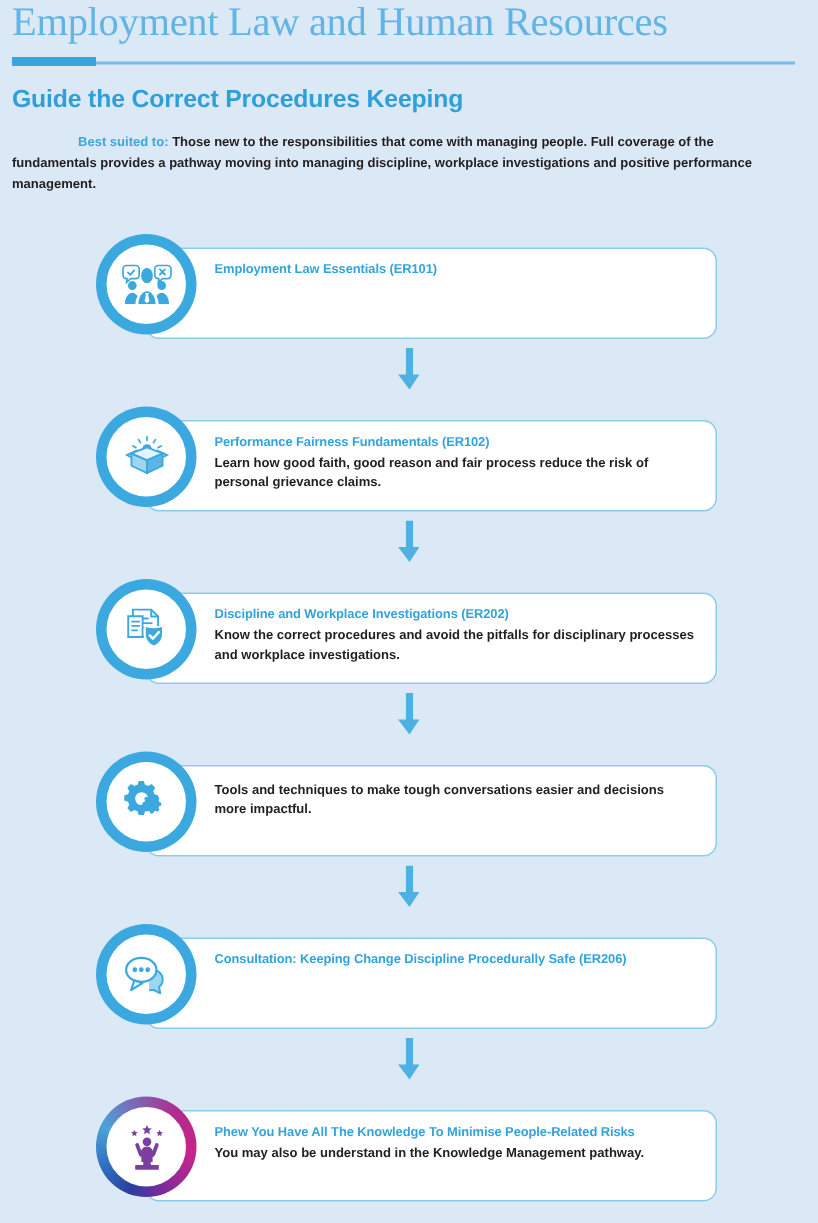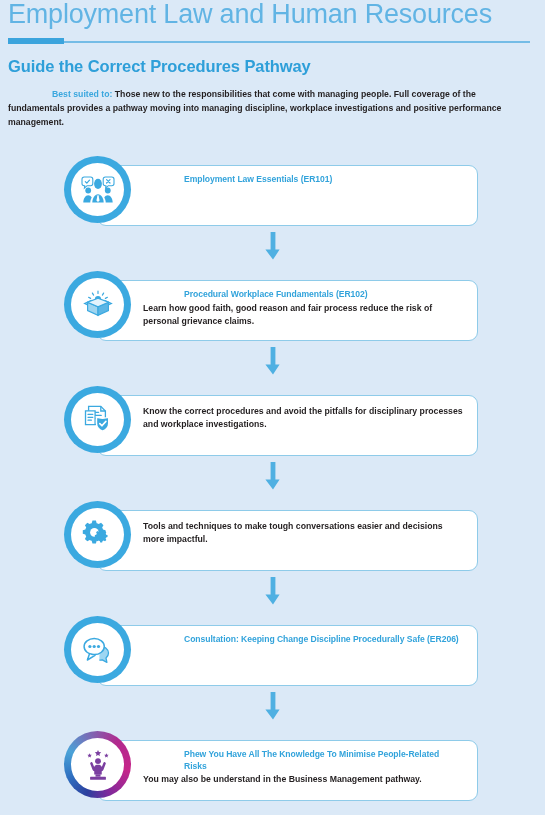--- a/index.html
+++ b/index.html
@@ -15,20 +15,21 @@
     position: relative;
   }
 
   
   .page-header {
     position: absolute;
     left: 0;
     top: 0;
     width: 545px;
     height: 50px;
+    font-family: Liberation Serif, serif;
   }
   .page-title {
     position: absolute;
     left: 8px;
     top: -1px;
     font-size: 27px;
     font-weight: 400;
     letter-spacing: -0.2px;
     color: #61b4e4;
     white-space: nowrap;
@@ -108,21 +109,20 @@
     left: 45px;
     top: 8px;
     width: 320px;
   }
   .card-title {
     font-size: 8.6px;
     font-weight: bold;
     color: #32a3db;
     line-height: 1.35;
     letter-spacing: -0.05px;
-    margin-left: 41px;
   }
   .card-desc {
     font-size: 8.7px;
     color: #231f20;
     line-height: 1.52;
     font-weight: 600;
     margin-top: 1px;
   }
   .card-desc b {
     font-weight: bold;
@@ -171,21 +171,21 @@
 </style>
 </head>
 <body>
 
 <div class="page-header">
   <div class="page-title">Employment Law and Human Resources</div>
   <div class="title-rule-thin"></div>
   <div class="title-rule-thick"></div>
 </div>
 
-<div class="section-heading">Guide the Correct Procedures Pathway</div>
+<div class="section-heading">Guide the Correct Procedures Keeping</div>
 
 <div class="best-suited">
   <span class="bs-label">Best suited to:</span>
   <span>Those new to the responsibilities that come with managing people. Full coverage of the fundamentals provides a pathway moving into managing discipline, workplace investigations and positive performance management.</span>
 </div>
 
 <div class="flow" id="flow-root">
     <div class="flow-step">
       <div class="card">
         <div class="card-text">
@@ -217,21 +217,21 @@
       </div>
       <div class="arrow">
         <svg id="icon-down-arrow-icon" width="16" height="28" viewBox="0 0 16 28" fill="#4fb0e2" xmlns="http://www.w3.org/2000/svg">
     <path d="M5.6 0h4.8v17.6h4.2L8 27.6.4 17.6h5.2z"></path>
   </svg>
       </div>
     </div>
     <div class="flow-step">
       <div class="card">
         <div class="card-text">
-          <div class="card-title">Procedural Workplace Fundamentals (ER102)</div>
+          <div class="card-title">Performance Fairness Fundamentals (ER102)</div>
           <div class="card-desc"><span>Learn how good faith, good reason and fair process reduce the risk of personal grievance claims.</span></div>
         </div>
       </div>
       <div class="icon-badge">
         <div class="inner">
           <svg id="icon-open-box-idea-icon" width="30" height="30" viewBox="0 0 30 30" fill="none" stroke="#3ba9e0" stroke-width="1.2" xmlns="http://www.w3.org/2000/svg">
 
     <path d="M15 1.2v2.3M9.4 3.1l1.2 2M20.6 3.1l-1.2 2M5.6 7.3l2 1.1M24.4 7.3l-2 1.1" stroke-linecap="round"></path>
 
     <circle cx="15" cy="9.2" r="3.1" fill="#3ba9e0" stroke="none"></circle>
@@ -247,20 +247,21 @@
       </div>
       <div class="arrow">
         <svg id="icon-down-arrow-icon" width="16" height="28" viewBox="0 0 16 28" fill="#4fb0e2" xmlns="http://www.w3.org/2000/svg">
     <path d="M5.6 0h4.8v17.6h4.2L8 27.6.4 17.6h5.2z"></path>
   </svg>
       </div>
     </div>
     <div class="flow-step">
       <div class="card">
         <div class="card-text">
+          <div class="card-title">Discipline and Workplace Investigations (ER202)</div>
           <div class="card-desc"><span>Know the correct procedures and avoid the pitfalls for disciplinary processes and workplace investigations.</span></div>
         </div>
       </div>
       <div class="icon-badge">
         <div class="inner">
           <svg id="icon-document-shield-icon" width="30" height="30" viewBox="0 0 30 30" fill="none" xmlns="http://www.w3.org/2000/svg">
 
     <path d="M5.6 1.4h12.2l4.6 4.6v13.4H5.6z" fill="#ffffff" stroke="#3ba9e0" stroke-width="1.3"></path>
     <path d="M17.8 1.4v4.6h4.6" fill="none" stroke="#3ba9e0" stroke-width="1.3"></path>
 
@@ -325,21 +326,21 @@
       <div class="arrow">
         <svg id="icon-down-arrow-icon" width="16" height="28" viewBox="0 0 16 28" fill="#4fb0e2" xmlns="http://www.w3.org/2000/svg">
     <path d="M5.6 0h4.8v17.6h4.2L8 27.6.4 17.6h5.2z"></path>
   </svg>
       </div>
     </div>
     <div class="flow-step last">
       <div class="card">
         <div class="card-text">
           <div class="card-title">Phew You Have All The Knowledge To Minimise People-Related Risks</div>
-          <div class="card-desc"><span>You may also be understand in the </span><b>Business Management pathway.</b></div>
+          <div class="card-desc"><span>You may also be understand in the </span><b>Knowledge Management pathway.</b></div>
         </div>
       </div>
       <div class="icon-badge gradient">
         <div class="inner">
           <svg id="icon-person-podium-stars-icon" width="28" height="30" viewBox="0 0 28 30" fill="#7b3fa0" xmlns="http://www.w3.org/2000/svg">
 
     <path d="M14 0l.95 2.1 2.25.25-1.7 1.55.47 2.2L14 4.95l-1.97 1.15.47-2.2-1.7-1.55 2.25-.25z"></path>
     <path d="M5.6 3.2l.66 1.45 1.56.18-1.18 1.07.33 1.53L5.6 6.65l-1.37.8.33-1.53L3.38 4.85l1.56-.18z"></path>
     <path d="M22.4 3.2l.66 1.45 1.56.18-1.18 1.07.33 1.53-1.37-.8-1.37.8.33-1.53-1.18-1.07 1.56-.18z"></path>
 

